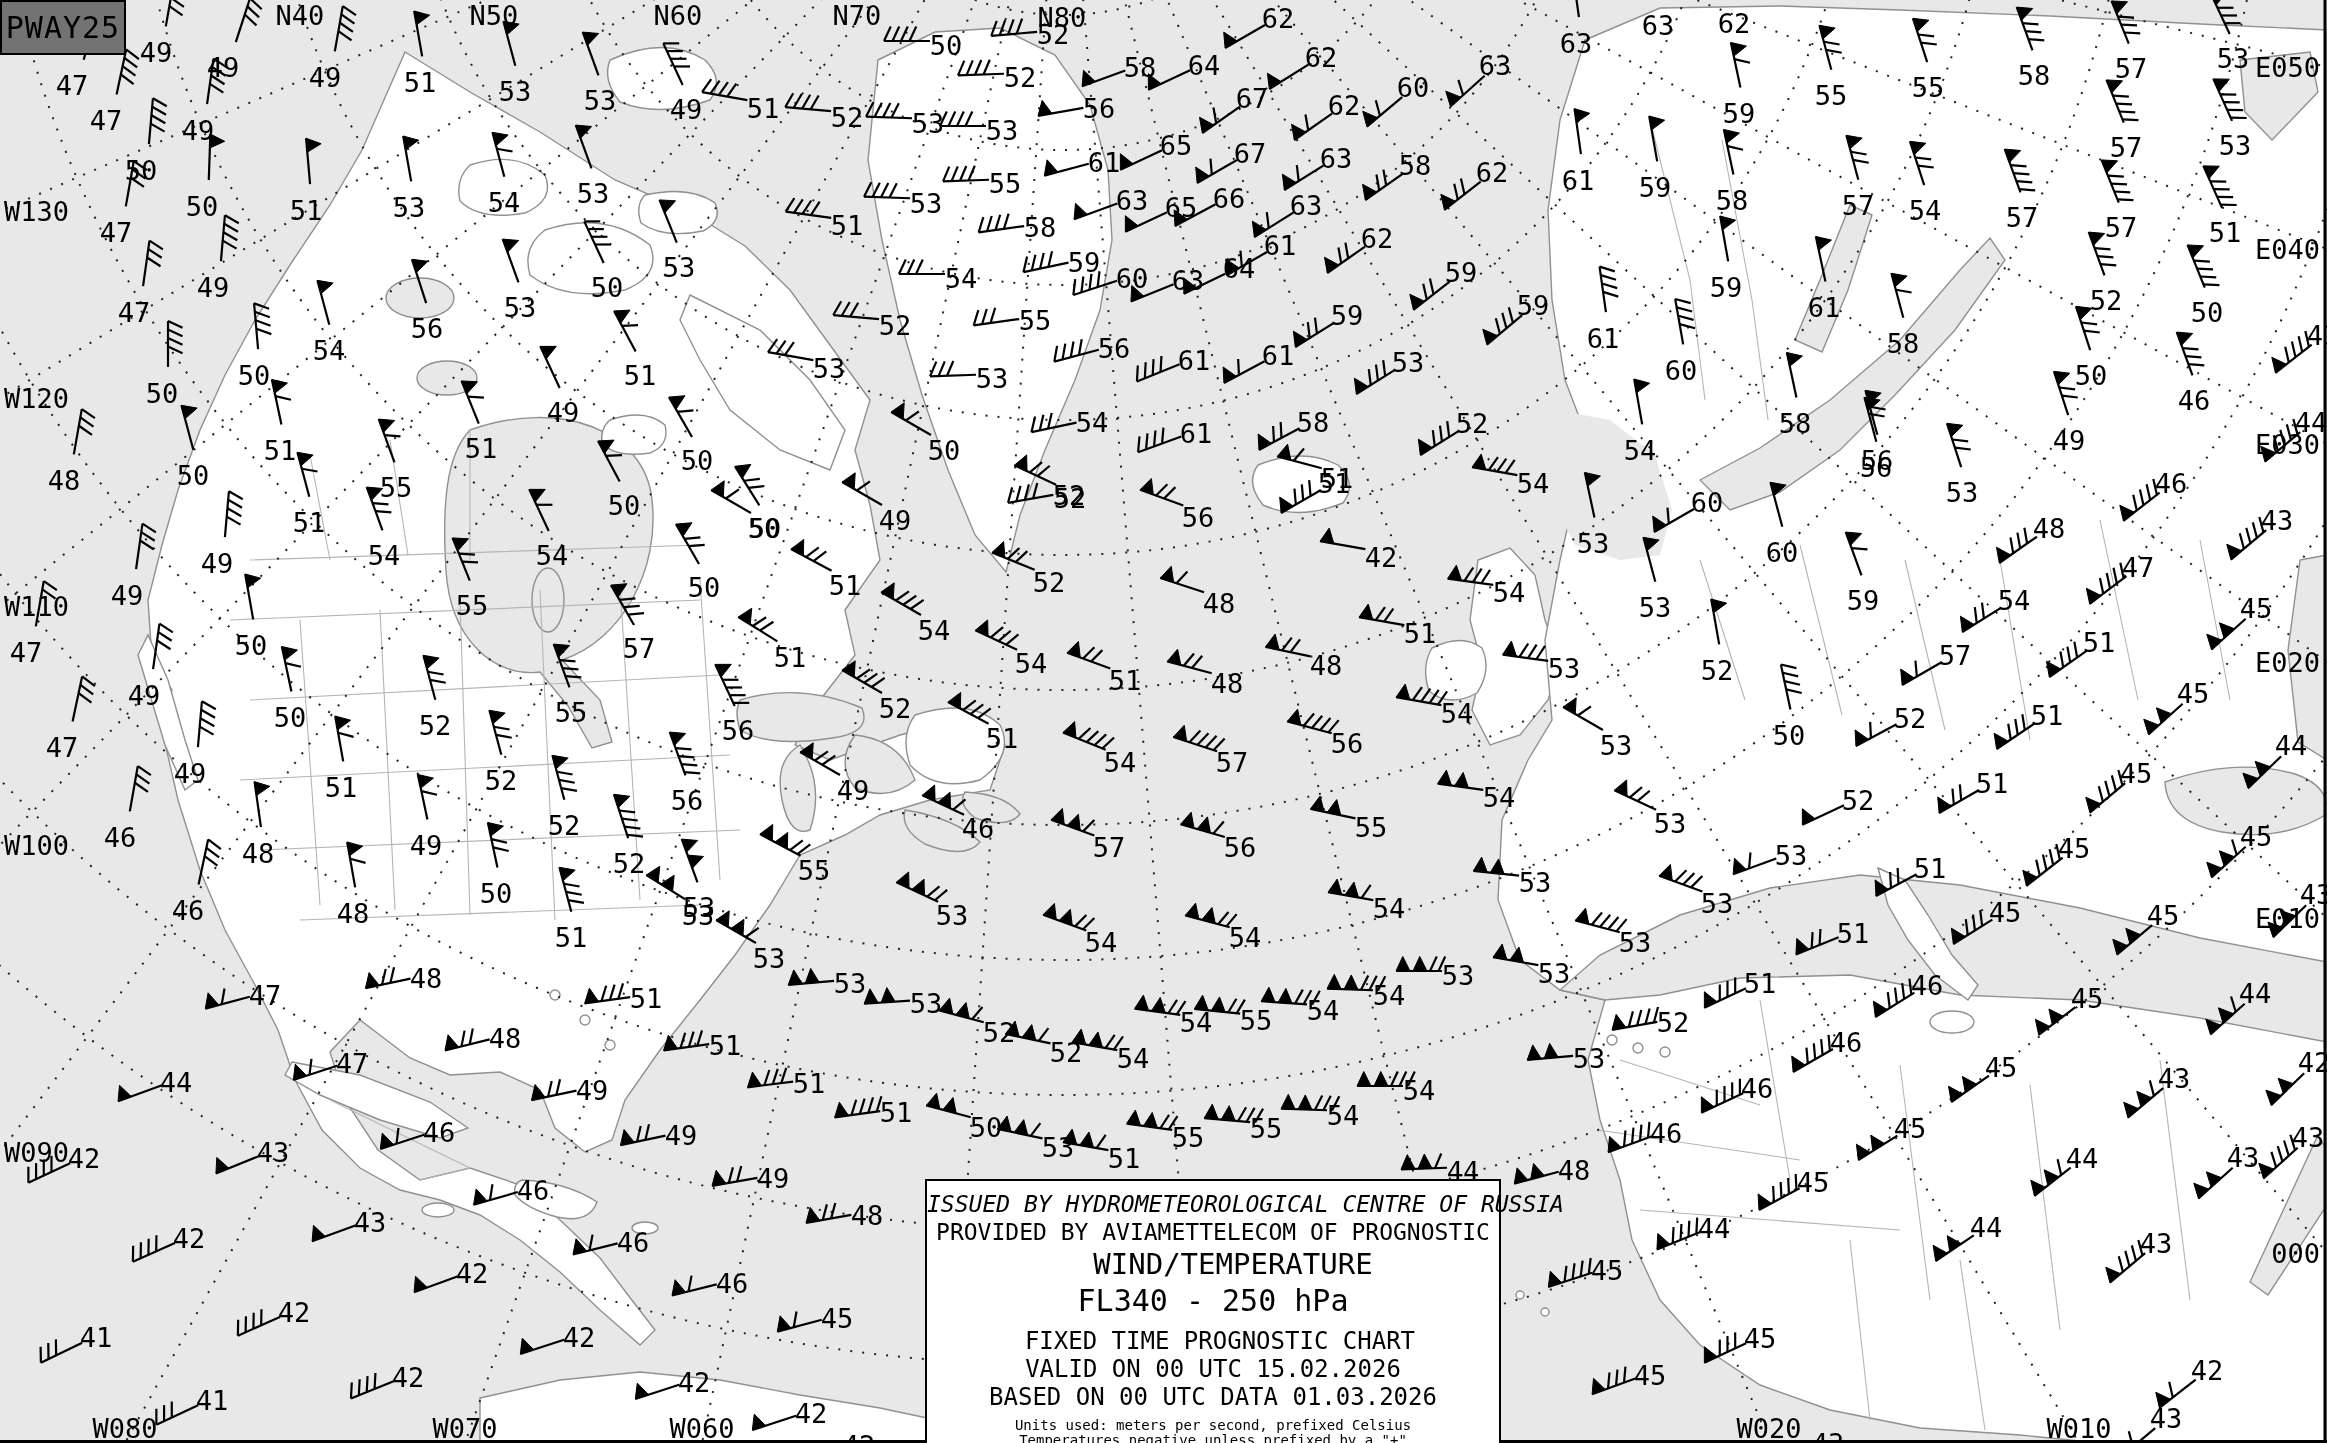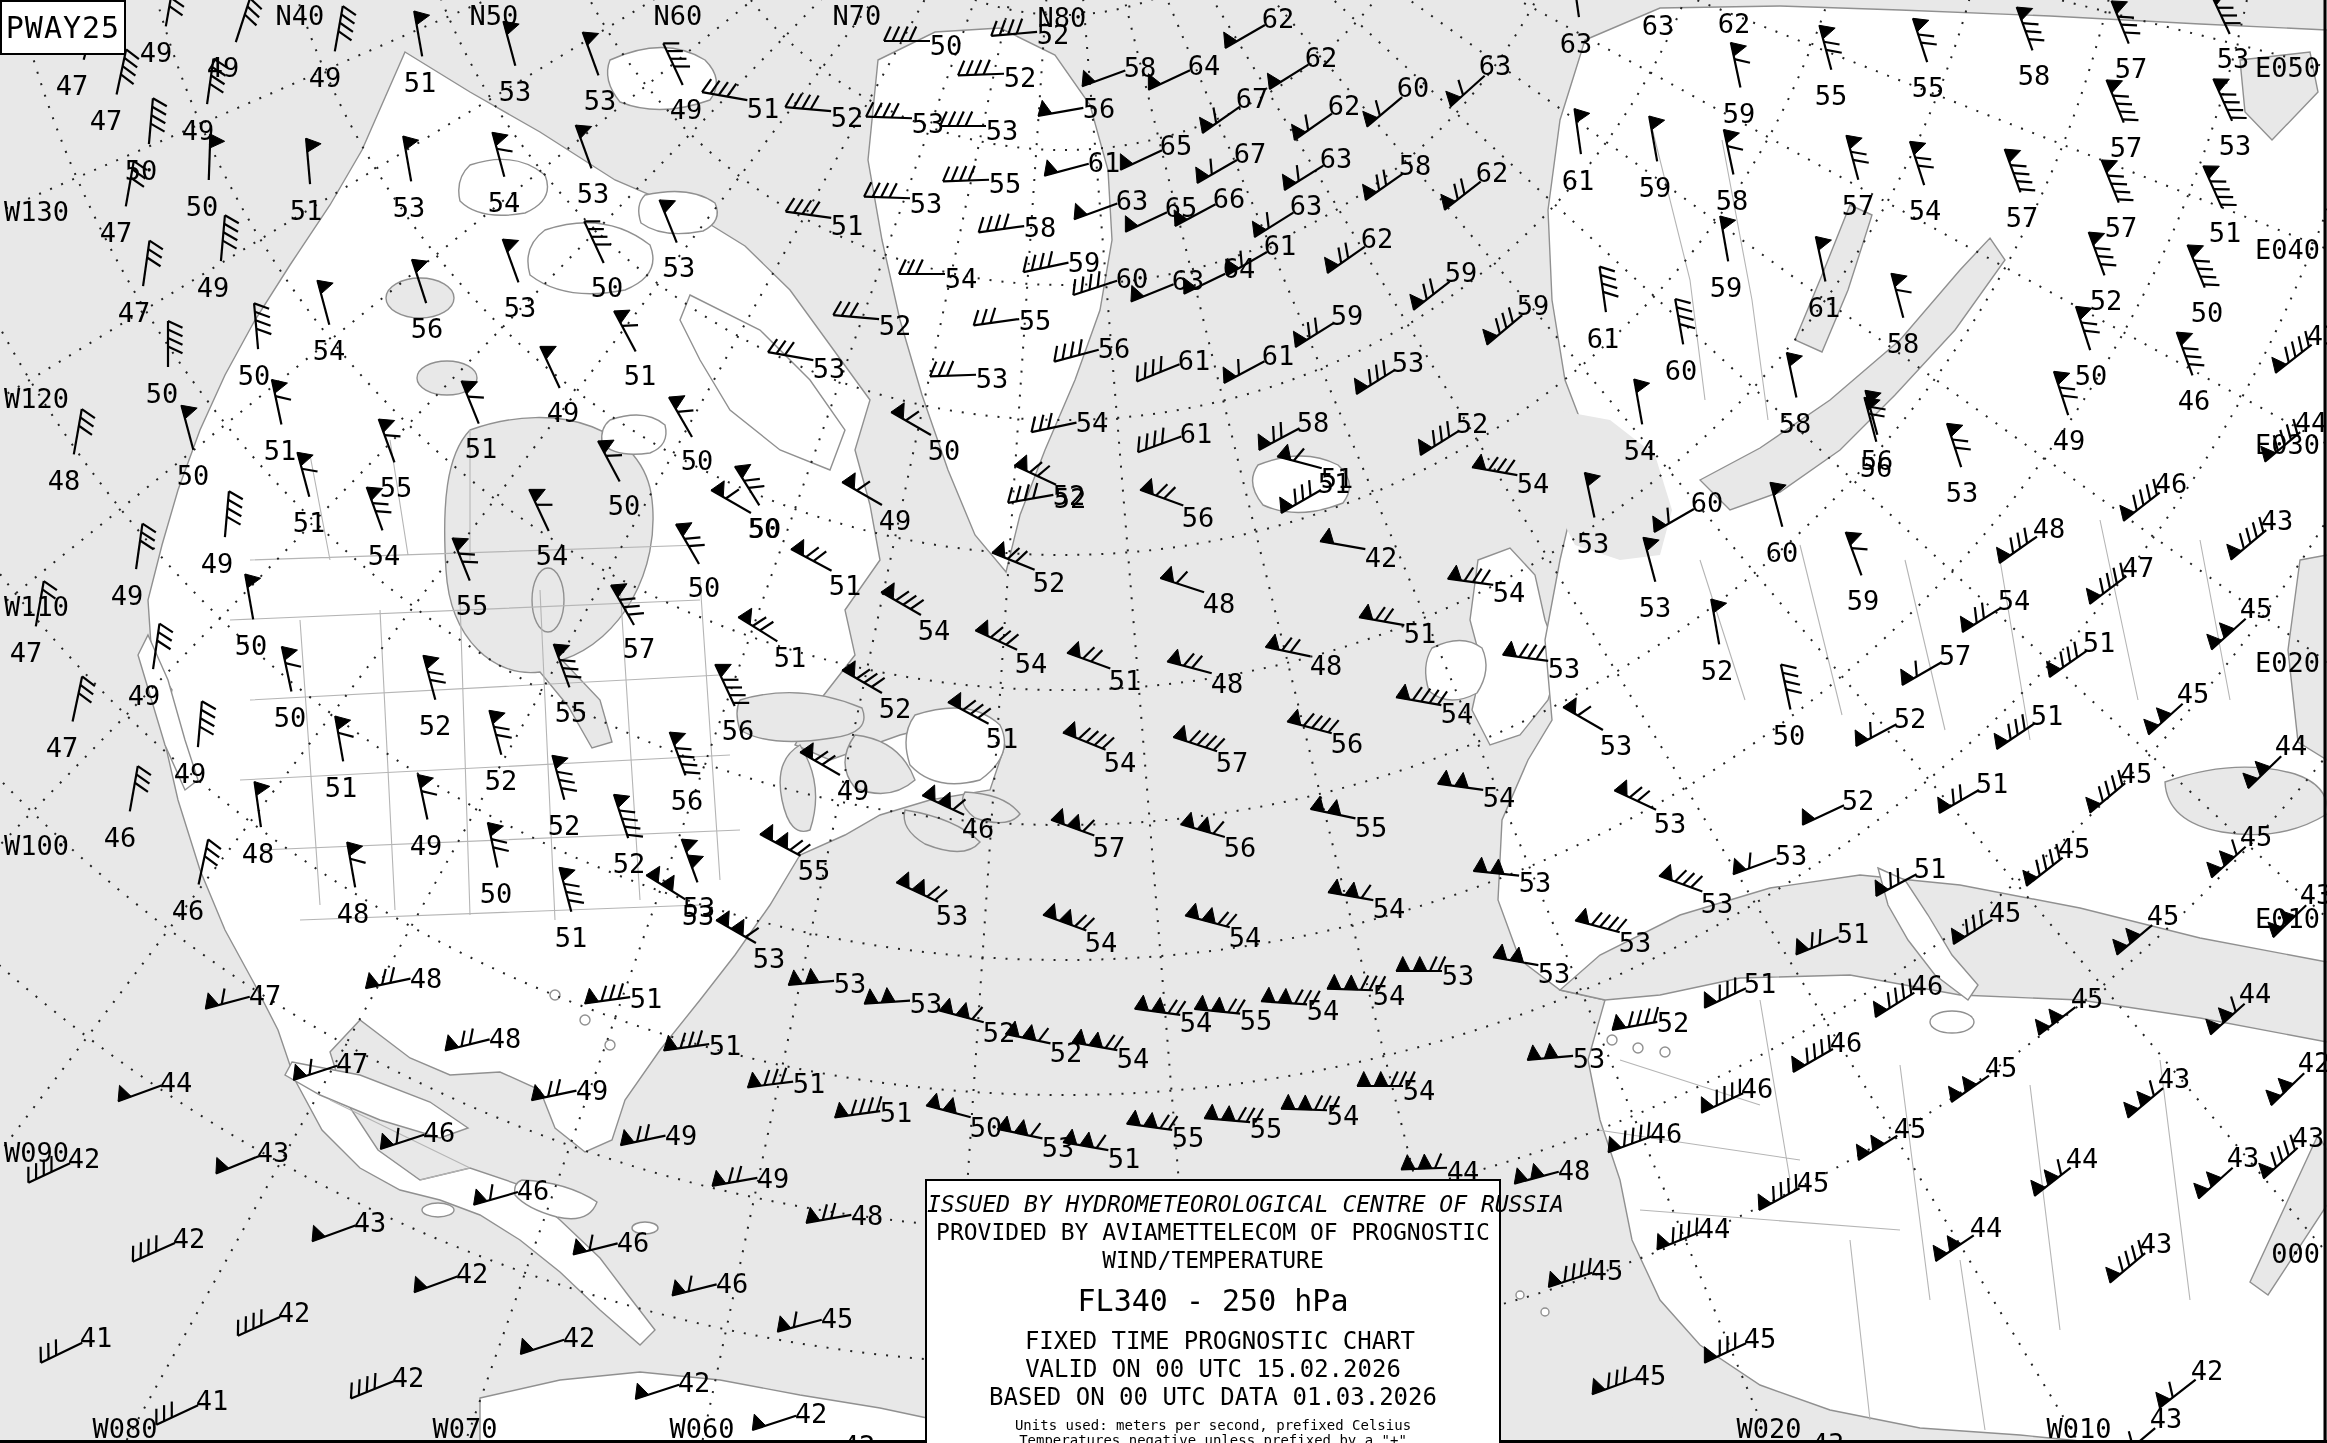--- a/index.html
+++ b/index.html
@@ -10,28 +10,28 @@
   .sea{fill:#e8e8e8;stroke:#909090;stroke-width:1.4;}
   .seaNS{fill:#e8e8e8;stroke:none;}
   .border{fill:none;stroke:#b5b5b5;stroke-width:1.1;}
   .grat{fill:none;stroke:#222;stroke-width:2;stroke-dasharray:2 10;}
   .staff{stroke:#000;stroke-width:2.2;fill:none;}
   .feather{stroke:#000;stroke-width:2.2;fill:none;}
   .pennant{fill:#000;stroke:#000;}
   text{fill:#000;}
   .tval{font-size:27px;font-family:"DejaVu Sans Mono",monospace;}
   .glab{font-size:27px;font-family:"DejaVu Sans Mono",monospace;}
-  #pway{position:absolute;left:0;top:0;width:122px;height:51px;background:#ffffff;border:2px solid #000;
+  #pway{position:absolute;left:0;top:0;width:122px;height:51px;background:#737373;border:2px solid #000;
         display:flex;align-items:center;justify-content:center;font-size:30px;letter-spacing:1px;z-index:5;}
   #infobox{position:absolute;left:925px;top:1179px;width:572px;height:262px;background:#fff;
            border:2px solid #000;z-index:4;text-align:center;}
   .ibx{position:absolute;width:100%;font-family:"DejaVu Sans Mono",monospace;white-space:nowrap;}
   .l1{top:10px;font-size:23px;font-style:italic;}
   .l2{top:38px;font-size:23px;}
-  .l3{top:66px;font-size:23px;}
+  .l3{top:66px;font-size:29px;padding-left:20px;}
   .l4{top:102px;font-size:30px;}
   .l5{top:146px;font-size:24px;margin-left:7px;}
   .l6{top:174px;font-size:24px;}
   .l7{top:202px;font-size:24px;}
   .l8{top:236px;font-size:14px;}
   .l9{top:251px;font-size:14px;}
 </style>
 </head>
 <body>
 

